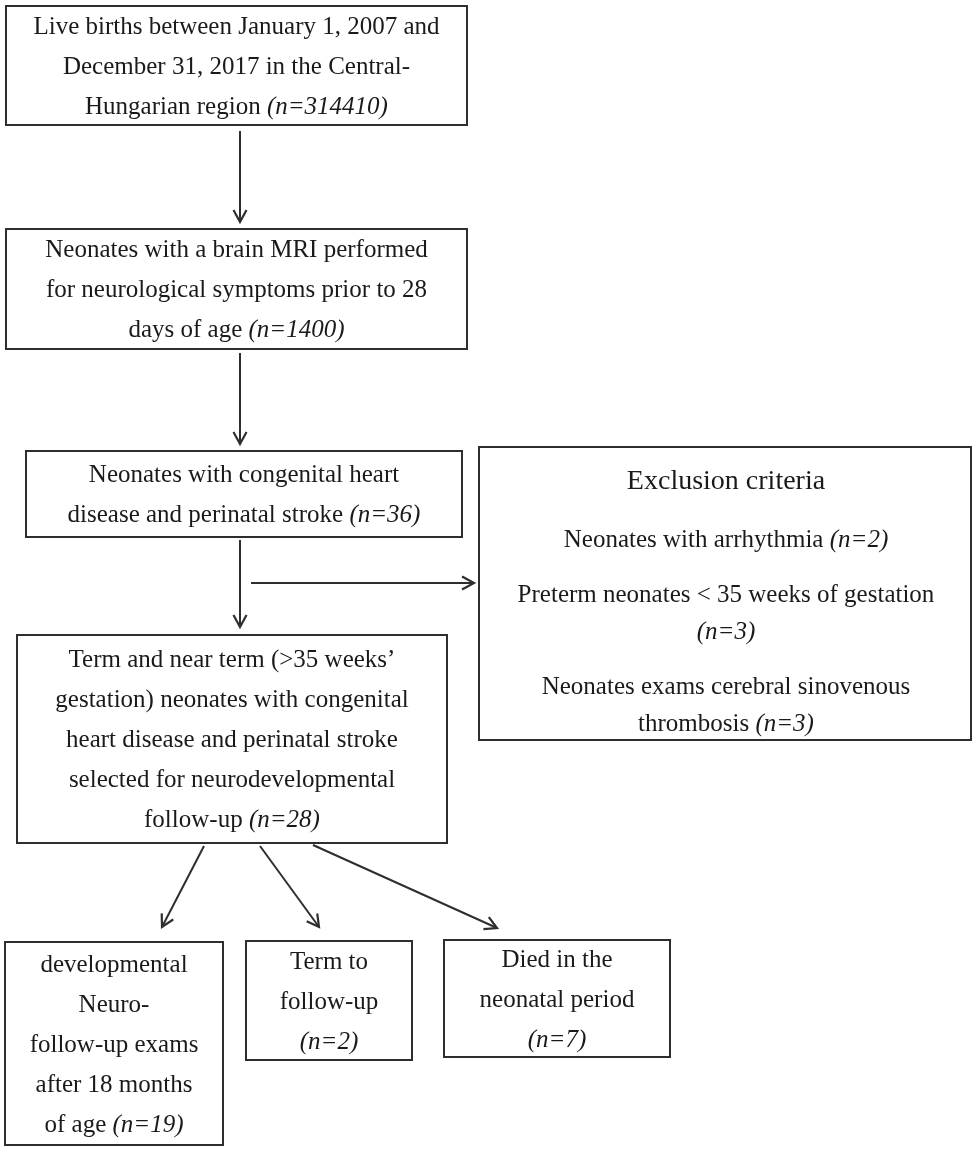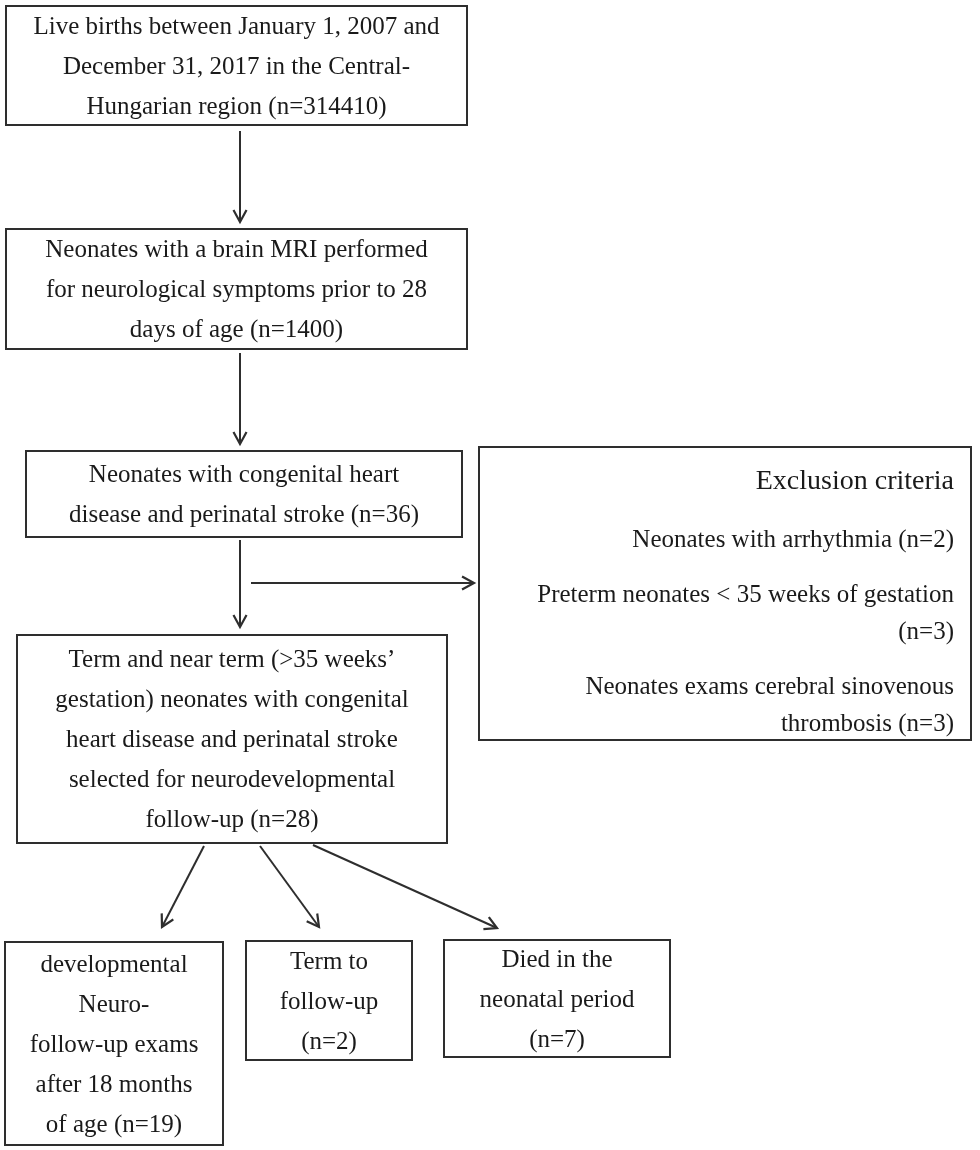--- a/index.html
+++ b/index.html
@@ -24,24 +24,24 @@
     border:2px solid var(--border);
     background:var(--bg);
     display:flex;
     flex-direction:column;
     justify-content:center;
     text-align:center;
     font-size:25px;
     line-height:40px;
   }
   .box .tline{white-space:nowrap;}
-  .it{}
+  .it{font-style:italic;}
   .exclusion{
     justify-content:flex-start;
-    text-align:right;
+    text-align:center;
     padding:10px 16px 0 18px;
     line-height:37px;
   }
   .exclusion-heading{
     font-size:28px;
     line-height:44px;
     margin-bottom:18px;
   }
   .exclusion-item{margin-bottom:18px;}
 </style>

